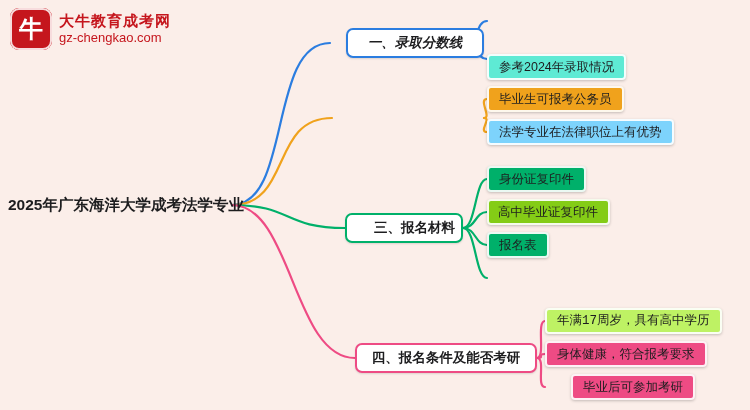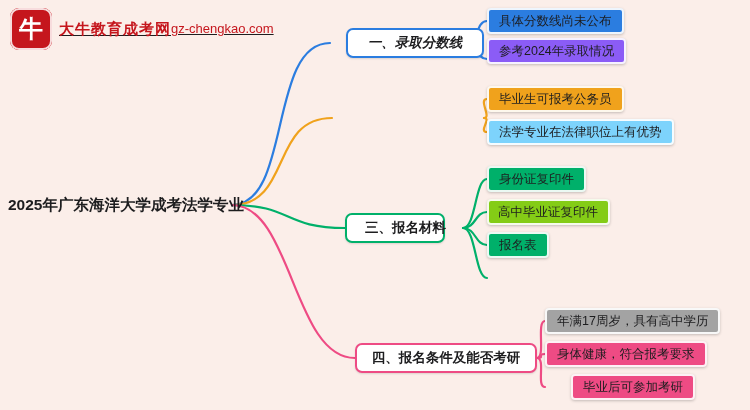--- a/index.html
+++ b/index.html
@@ -10,21 +10,21 @@
     color:#1d1d1f;
   }
   .connectors{position:absolute;left:0;top:0;width:750px;height:410px;}
   .logo{position:absolute;left:10px;top:8px;display:flex;align-items:center;gap:7px;}
   .logo-mark{
     width:42px;height:42px;border-radius:9px;background:#c5161d;
     display:flex;align-items:center;justify-content:center;
     color:#ffffff;font-size:24px;font-weight:bold;
     box-shadow:inset 0 0 0 2px rgba(255,255,255,.85), inset 0 0 0 4px #c5161d;
   }
-  .logo-text{display:flex;flex-direction:row;line-height:1.15;text-decoration:underline;}
+  .logo-text{display:flex;flex-direction:column;line-height:1.15;}
   .logo-brand{color:#c5161d;font-weight:bold;font-size:15px;letter-spacing:1px;}
   .logo-domain{color:#c5161d;font-size:13px;margin-top:2px;}
   .root-node{
     position:absolute;left:8px;top:195px;white-space:nowrap;
     font-size:15.5px;font-weight:600;color:#1d1d1f;
   }
   .branch-node{
     position:absolute;height:30px;box-sizing:border-box;background:#ffffff;
     border:2px solid #999;border-radius:7px;
     display:flex;align-items:center;justify-content:center;
@@ -71,30 +71,29 @@
     <div class="logo-mark">牛</div>
     <div class="logo-text">
       <span class="logo-brand">大牛教育成考网</span>
       <span class="logo-domain">gz-chengkao.com</span>
     </div>
   </div>
 
   <div class="root-node">2025年广东海洋大学成考法学专业</div>
 
   <div class="branch-node" style="left: 346px; top: 28px; width: 138px; border-color: rgb(43, 125, 224); font-style: italic;">一、录取分数线</div>
-  <div class="branch-node" style="left: 345px; top: 213px; width: 100px; border-color: rgb(0, 176, 106); padding-left: 21px;">三、报名材料</div>
+  <div class="branch-node" style="left: 345px; top: 213px; width: 118px; border-color: rgb(0, 176, 106); padding-left: 21px;">三、报名材料</div>
   <div class="branch-node" style="left: 355px; top: 343px; width: 182px; border-color: rgb(238, 75, 132);">四、报名条件及能否考研</div>
 
-  <div class="leaf-node" style="left: 487px; top: 8px; background: rgb(43, 125, 224);">具体分数线尚未公布</div>
-  <div class="leaf-node" style="left: 487px; top: 38px; background: #8b5cf6;">参考2024年录取情况</div>
+  <div class="leaf-node" style="left: 487px; top: 54px; background: #5eead4;">参考2024年录取情况</div>
 
   <div class="leaf-node" style="left: 487px; top: 86px; background: rgb(240, 162, 28);">毕业生可报考公务员</div>
   <div class="leaf-node" style="left: 487px; top: 119px; background: #7dd3fc;">法学专业在法律职位上有优势</div>
 
   <div class="leaf-node" style="left: 487px; top: 166px; background: rgb(0, 176, 106);">身份证复印件</div>
   <div class="leaf-node" style="left: 487px; top: 199px; background: #84cc16; padding-left: 9px;">高中毕业证复印件</div>
   <div class="leaf-node" style="left: 487px; top: 232px; background: rgb(0, 176, 106);">报名表</div>
 
-  <div class="leaf-node" style="left: 545px; top: 308px; background: #a3a3a3;">年满17周岁，具有高中学历</div>
+  <div class="leaf-node" style="left: 545px; top: 308px; background: #bef264; font-family: Liberation Mono, monospace;">年满17周岁，具有高中学历</div>
   <div class="leaf-node" style="left: 545px; top: 341px; background: rgb(238, 75, 132);">身体健康，符合报考要求</div>
   <div class="leaf-node" style="left: 545px; top: 374px; background: rgb(238, 75, 132); margin-left: 26px;">毕业后可参加考研</div>
 
 </div>
 
 </body></html>

